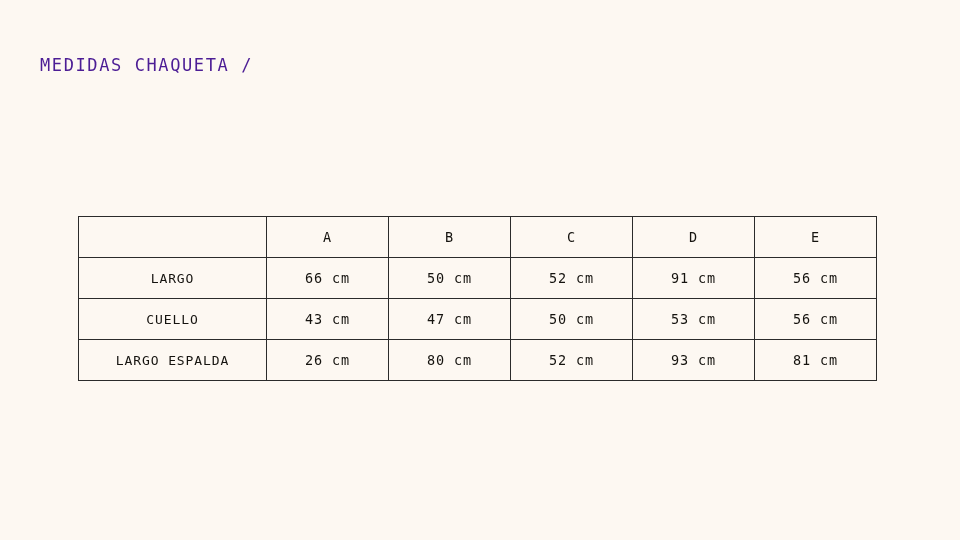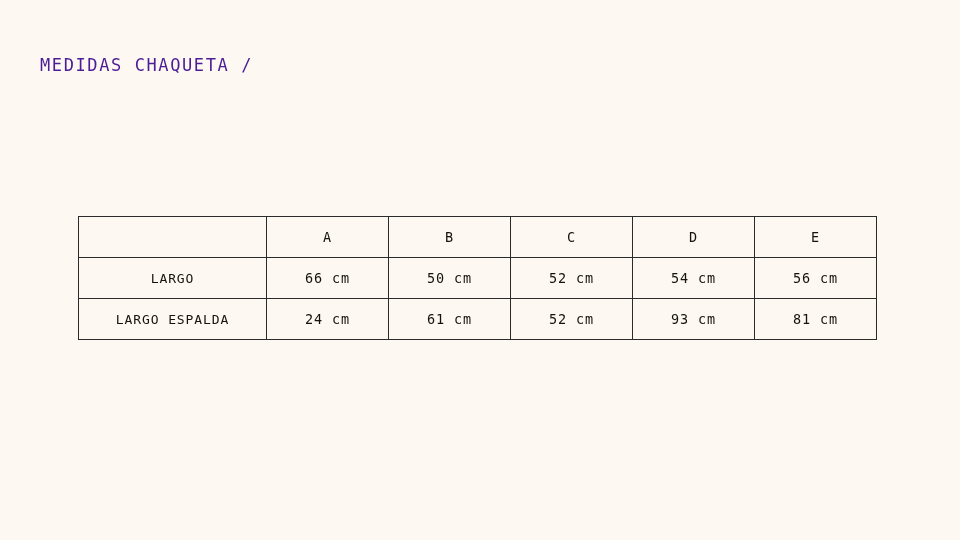--- a/index.html
+++ b/index.html
@@ -87,26 +87,34 @@
         <th>D</th>
         <th>E</th>
       </tr>
     </thead>
     <tbody>
       <tr>
         <th class="row-label">LARGO</th>
         <td>66 cm</td>
         <td>50 cm</td>
         <td>52 cm</td>
-        <td>54 cm</td>
+        <td>91 cm</td>
+        <td>56 cm</td>
+      </tr>
+      <tr>
+        <th class="row-label">CUELLO</th>
+        <td>43 cm</td>
+        <td>47 cm</td>
+        <td>50 cm</td>
+        <td>53 cm</td>
         <td>56 cm</td>
       </tr>
       <tr>
         <th class="row-label">LARGO ESPALDA</th>
-        <td>24 cm</td>
-        <td>61 cm</td>
+        <td>26 cm</td>
+        <td>80 cm</td>
         <td>52 cm</td>
         <td>93 cm</td>
         <td>81 cm</td>
       </tr>
     </tbody>
   </table>
 </div>
 
 </body></html>

